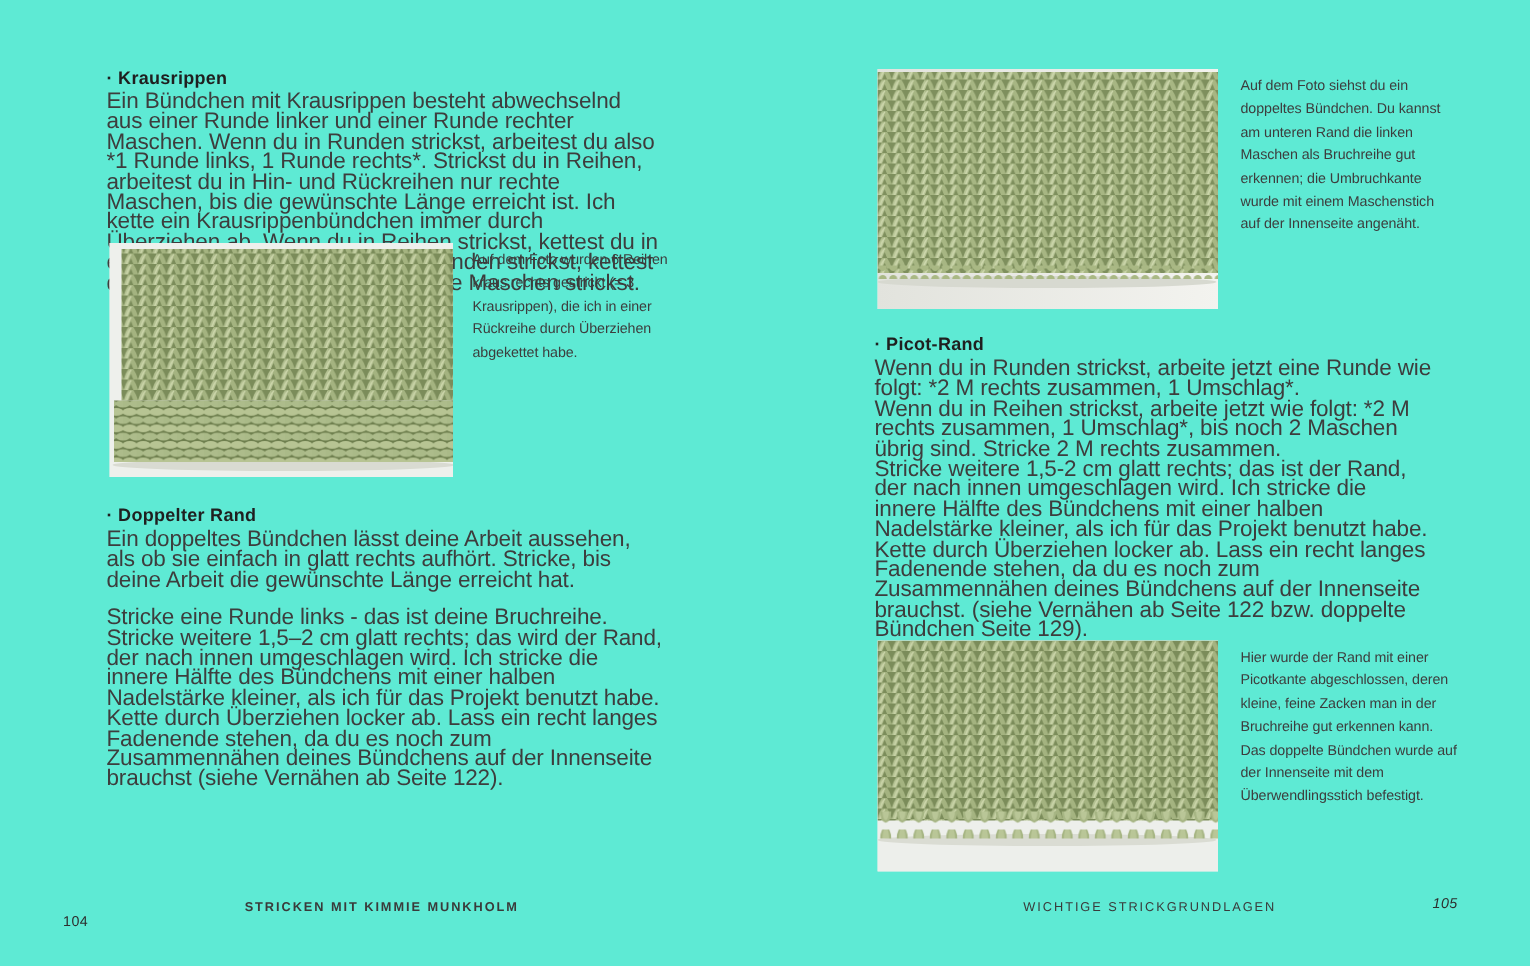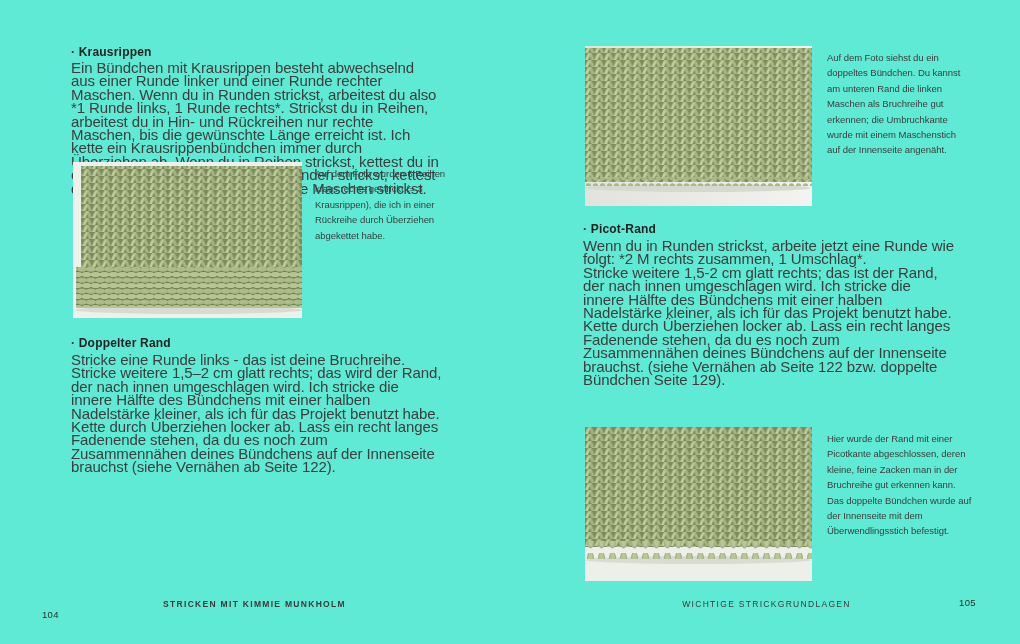--- a/index.html
+++ b/index.html
@@ -52,20 +52,21 @@
         <rect x="8" y="4" width="221" height="101" fill="url(#st1)"></rect>
         <rect x="3" y="105" width="226" height="41" fill="url(#ga1)"></rect>
       </svg>
     </figure>
 
     <div class="abs caption" style="left:315px;top:166px;width:137px;">Auf dem Foto wurden 6 Reihen kraus rechts gestrickt (= 3 Krausrippen), die ich in einer Rückreihe durch Überziehen abgekettet habe.</div>
 
     <h2 class="abs sec-heading" style="left:71px;top:336px;">· Doppelter Rand</h2>
 
     <div class="abs body-text para-gap" style="left:71px;top:353px;width:372px;">
+      <p>Ein doppeltes Bündchen lässt deine Arbeit aussehen, als ob sie einfach in glatt rechts aufhört. Stricke, bis deine Arbeit die gewünschte Länge erreicht hat.</p>
       <p>Stricke eine Runde links - das ist deine Bruchreihe. Stricke weitere 1,5–2 cm glatt rechts; das wird der Rand, der nach innen umgeschlagen wird. Ich stricke die innere Hälfte des Bündchens mit einer halben Nadelstärke kleiner, als ich für das Projekt benutzt habe. Kette durch Überziehen locker ab. Lass ein recht langes Fadenende stehen, da du es noch zum Zusammennähen deines Bündchens auf der Innenseite brauchst (siehe Vernähen ab Seite 122).</p>
     </div>
 
     <div class="abs page-num" style="left:42px;top:597px;margin-top:12px;">104</div>
     <div class="abs footer-text" style="left:71px;top:598px;width:367px;text-align:center;font-weight:bold;">STRICKEN MIT KIMMIE MUNKHOLM</div>
   </div>
 
   <div>
 
     <figure class="photo abs" style="left:585px;top:46px;width:227px;height:160px;margin:0;">
@@ -91,20 +92,21 @@
         <rect x="0" y="131" width="227" height="9" fill="url(#bp2)"></rect>
       </svg>
     </figure>
 
     <div class="abs caption" style="left:827px;top:50px;width:138px;">Auf dem Foto siehst du ein doppeltes Bündchen. Du kannst am unteren Rand die linken Maschen als Bruchreihe gut erkennen; die Umbruchkante wurde mit einem Maschenstich auf der Innenseite angenäht.</div>
 
     <h2 class="abs sec-heading" style="left:583px;top:222px;">· Picot-Rand</h2>
 
     <div class="abs body-text" style="left:583px;top:239px;width:372px;">
       <p>Wenn du in Runden strickst, arbeite jetzt eine Runde wie folgt: *2 M rechts zusammen, 1 Umschlag*.</p>
+      <p>Wenn du in Reihen strickst, arbeite jetzt wie folgt: *2 M rechts zusammen, 1 Umschlag*, bis noch 2 Maschen übrig sind. Stricke 2 M rechts zusammen.</p>
       <p>Stricke weitere 1,5-2 cm glatt rechts; das ist der Rand, der nach innen umgeschlagen wird. Ich stricke die innere Hälfte des Bündchens mit einer halben Nadelstärke kleiner, als ich für das Projekt benutzt habe. Kette durch Überziehen locker ab. Lass ein recht langes Fadenende stehen, da du es noch zum Zusammennähen deines Bündchens auf der Innenseite brauchst. (siehe Vernähen ab Seite 122 bzw. doppelte Bündchen Seite 129).</p>
     </div>
 
     <figure class="photo abs" style="left:585px;top:427px;width:227px;height:154px;margin:0;">
       <svg width="227" height="154" viewBox="0 0 227 154">
         <defs>
           <pattern id="st3" width="9.5" height="7" patternUnits="userSpaceOnUse">
             <rect width="9.5" height="7" fill="#7b8c5a"></rect>
             <path d="M1.3,7.8 Q2.5,3.2 4.75,0.3" fill="none" stroke="#b5c293" stroke-width="3" stroke-linecap="round"></path>
             <path d="M8.2,7.8 Q7.0,3.2 4.75,0.3" fill="none" stroke="#a4b380" stroke-width="3" stroke-linecap="round"></path>
@@ -118,16 +120,16 @@
         <rect width="227" height="154" fill="#edefeb"></rect>
         <ellipse cx="113" cy="133" rx="113" ry="4" fill="#dadcd3"></ellipse>
         <rect x="0" y="0" width="227" height="120" fill="url(#st3)"></rect>
         <rect x="0" y="114" width="227" height="18" fill="url(#pt3)"></rect>
       </svg>
     </figure>
 
     <div class="abs caption" style="left:827px;top:431px;width:145px;">Hier wurde der Rand mit einer Picotkante abgeschlossen, deren kleine, feine Zacken man in der Bruchreihe gut erkennen kann. Das doppelte Bündchen wurde auf der Innenseite mit dem Überwendlingsstich befestigt.</div>
 
     <div class="abs footer-text" style="left:583px;top:598px;width:367px;text-align:center;">WICHTIGE STRICKGRUNDLAGEN</div>
-    <div class="abs page-num" style="left:955px;top:597px;width:25px;text-align:center;">105</div>
+    <div class="abs page-num" style="left:955px;top:597px;width:25px;text-align:left;font-style:italic;">105</div>
   </div>
 
 </div>
 
 </body></html>

